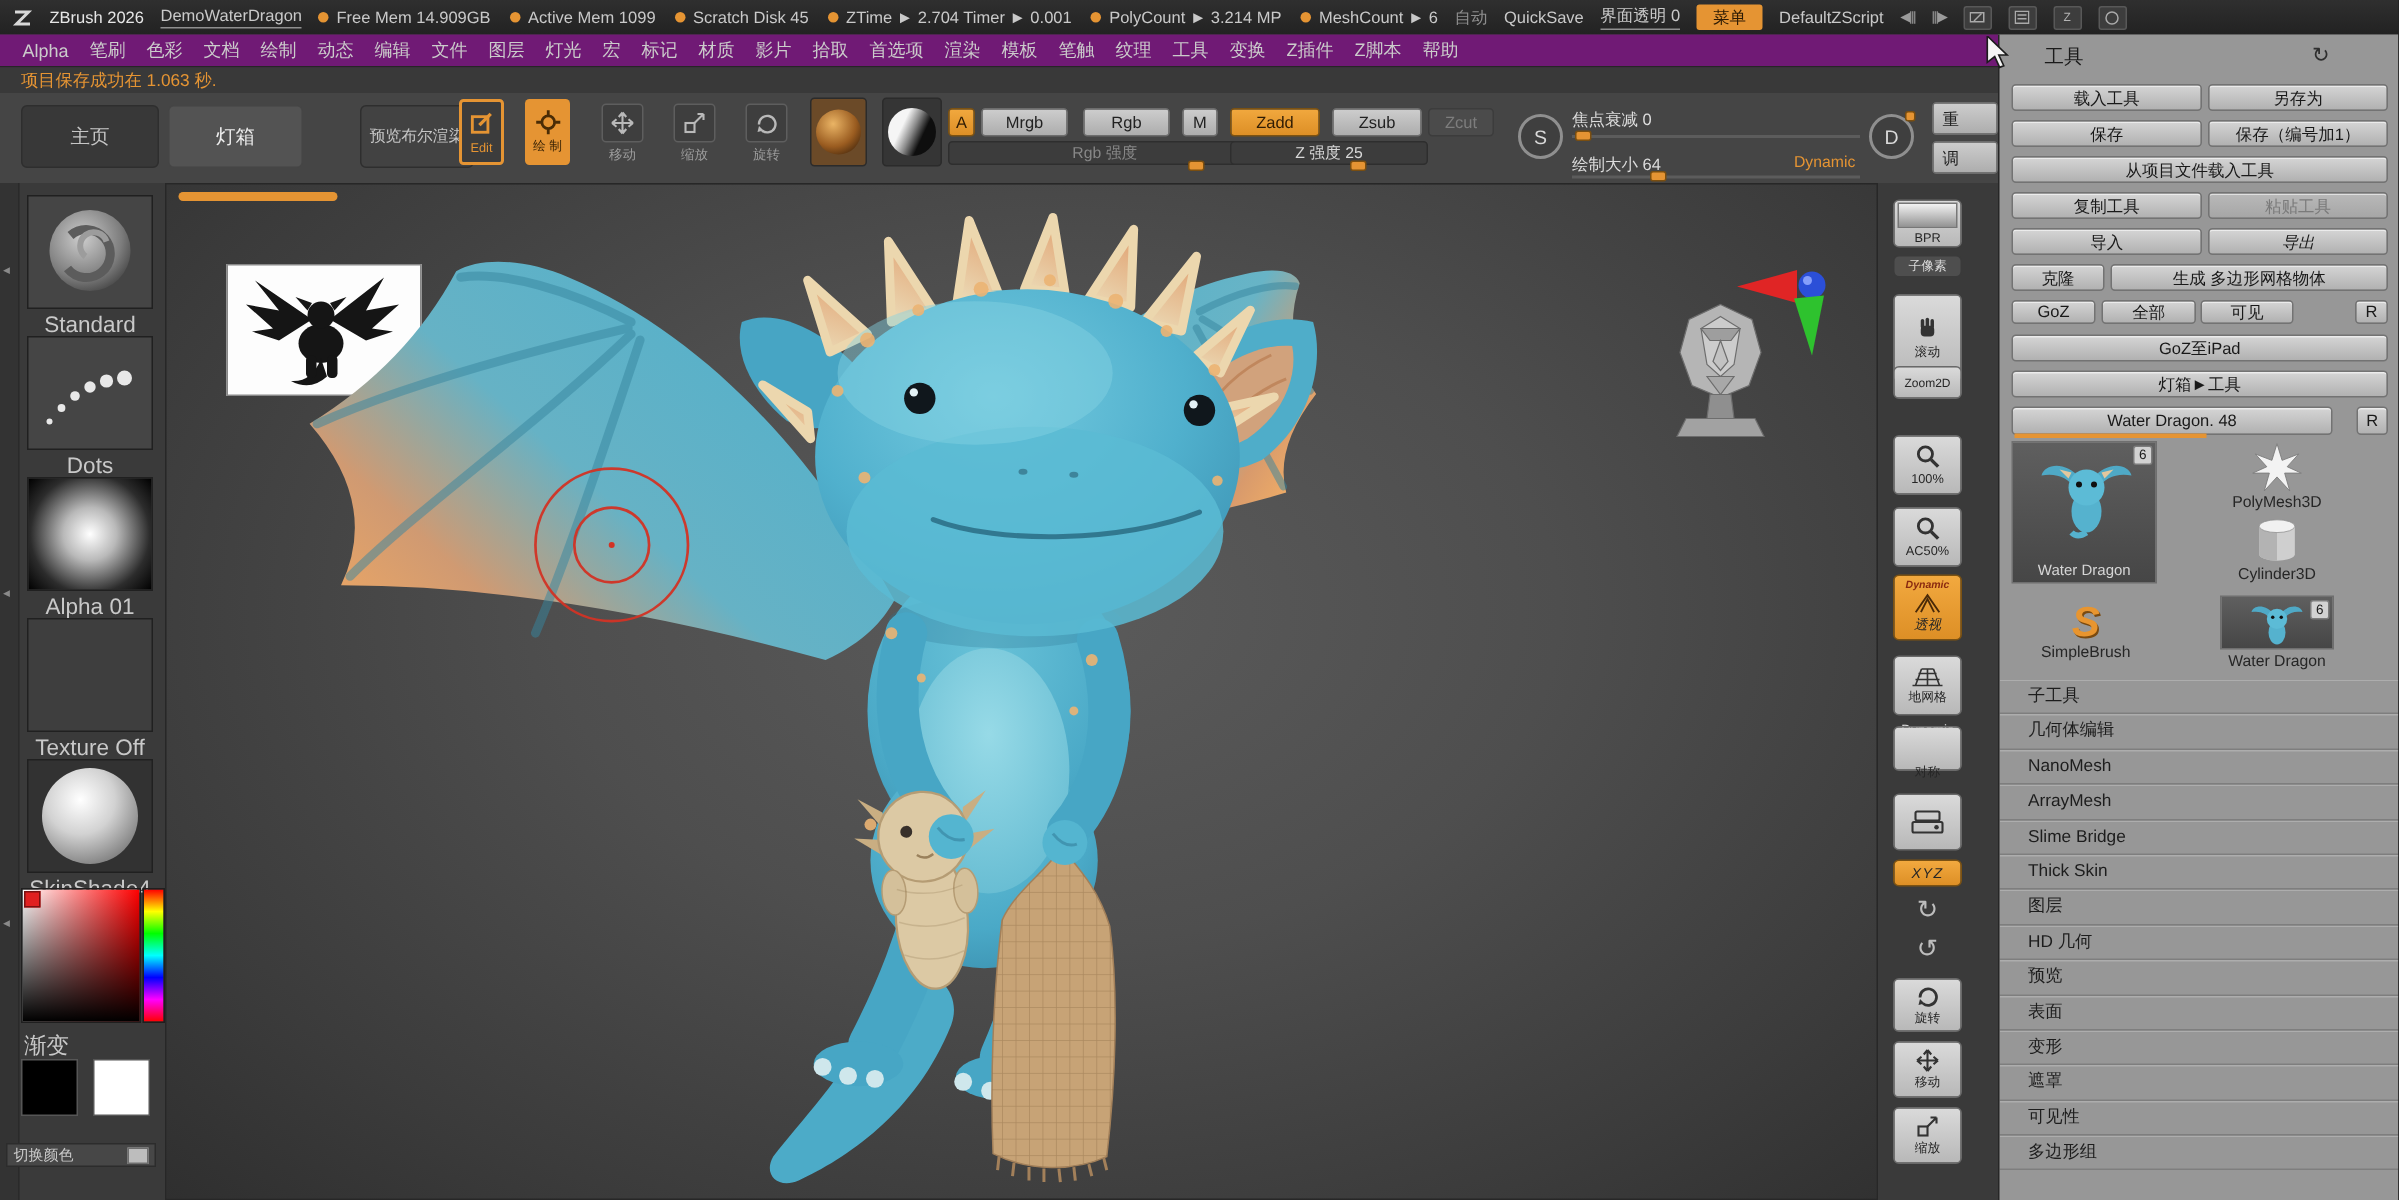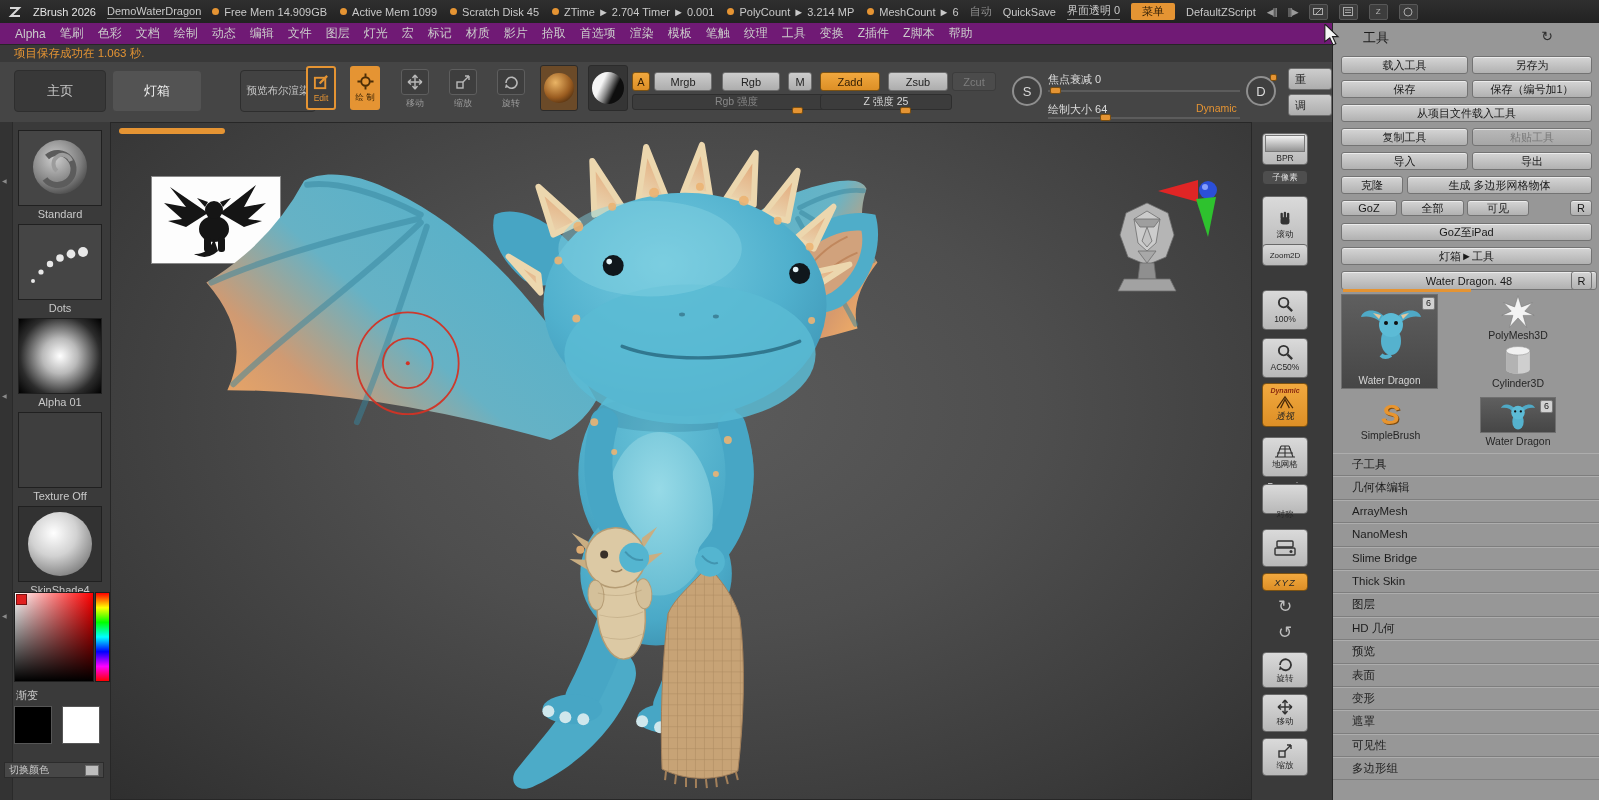--- a/index.html
+++ b/index.html
@@ -55,21 +55,21 @@
   .circle-toggle{position:absolute;width:30px;height:30px;border:2px solid #8f8f8f;border-radius:50%;
     color:#d9d9d9;font-size:13px;background:#3f3f3f;box-sizing:border-box;
     display:flex;align-items:center;justify-content:center;}
 
   
   .content{position:absolute;left:0;top:122px;width:1332px;height:678px;background:#3a3a3a;overflow:hidden;}
   .ltray{position:absolute;left:0;top:0;width:12px;height:678px;background:#333;border-right:1px solid #2a2a2a;}
   .tray-arrow{position:absolute;left:2px;color:#8a8a8a;font-size:6px;}
   .lthumb{position:absolute;left:18px;width:84px;height:76px;background:#414141;border:1px solid #202020;
     box-sizing:border-box;overflow:hidden;}
-  .lthumb-label{position:absolute;left:10px;width:100px;text-align:center;color:#c9c9c9;font-size:11px;}
+  .lthumb-label{position:absolute;left:10px;width:100px;text-align:center;color:#c9c9c9;font-size:15px;}
 
   .canvas{position:absolute;left:110px;top:0;width:1142px;height:678px;box-sizing:border-box;border:1px solid #272727;
     background:radial-gradient(ellipse at 52% 42%, #5b5b5b 0%, #4e4e4e 40%, #3b3b3b 78%, #2f2f2f 100%);}
   .scene{position:absolute;left:0;top:0;width:100%;height:100%;}
 
   
   .rshelf{position:absolute;left:1252px;top:0;width:80px;height:678px;background:#3a3a3a;overflow:hidden;}
   .stile{position:absolute;left:10px;width:46px;background:linear-gradient(#dadada,#b8b8b8);border:1px solid #696969;
     border-radius:4px;box-sizing:border-box;color:#262626;font-size:8.5px;
     display:flex;flex-direction:column;align-items:center;justify-content:center;gap:1px;}
@@ -659,34 +659,34 @@
 
     <div class="tbtn" style="left:8px;top:57px;width:127px;">保存</div>
     <div class="tbtn" style="left:139px;top:57px;width:120px;">保存（编号加1）</div>
 
     <div class="tbtn" style="left:8px;top:81px;width:251px;">从项目文件载入工具</div>
 
     <div class="tbtn" style="left:8px;top:105px;width:127px;">复制工具</div>
     <div class="tbtn dis" style="left:139px;top:105px;width:120px;">粘贴工具</div>
 
     <div class="tbtn" style="left:8px;top:129px;width:127px;">导入</div>
-    <div class="tbtn" style="left:139px;top:129px;width:120px;">导出</div>
+    <div class="tbtn" style="left:139px;top:129px;width:120px;font-style:italic;">导出</div>
 
     <div class="tbtn" style="left:8px;top:153px;width:62px;">克隆</div>
     <div class="tbtn" style="left:74px;top:153px;width:185px;">生成 多边形网格物体</div>
 
     <div class="tbtn" style="left:8px;top:177px;width:56px;height:16px;">GoZ</div>
     <div class="tbtn" style="left:68px;top:177px;width:63px;height:16px;">全部</div>
     <div class="tbtn" style="left:134px;top:177px;width:62px;height:16px;">可见</div>
     <div class="tbtn" style="left:237px;top:177px;width:22px;height:16px;">R</div>
 
     <div class="tbtn" style="left:8px;top:200px;width:251px;">GoZ至iPad</div>
     <div class="tbtn" style="left:8px;top:224px;width:251px;">灯箱►工具</div>
 
-    <div class="tbtn" style="left:8px;top:248px;width:256px;height:19px;">Water Dragon. 48</div>
+    <div class="tbtn" style="left:8px;top:248px;width:214px;height:19px;">Water Dragon. 48</div>
     <div class="tbtn" style="left:238px;top:248px;width:21px;height:19px;">R</div>
     <div style="position:absolute;left:10px;top:266px;width:128px;height:3px;background:#e59433;"></div>
 
     <div class="thumb-dark" style="position:absolute;left:8px;top:271px;width:97px;height:95px;">
       <svg style="position:absolute;left:9px;top:6px;" width="80" height="60" viewBox="0 0 80 60">
         <path d="M36,18 C26,6 12,8 10,16 C20,14 28,18 32,24 Z" fill="#4fa9c6"></path>
         <path d="M44,18 C54,6 68,8 70,16 C60,14 52,18 48,24 Z" fill="#4fa9c6"></path>
         <path d="M28,18 L22,12 L30,14 Z" fill="#e3c79d"></path>
           <path d="M52,18 L58,12 L50,14 Z" fill="#e3c79d"></path>
         <ellipse cx="40" cy="40" rx="10" ry="14" fill="#55b2ce"></ellipse>
@@ -732,22 +732,22 @@
         </svg>
         <span class="badge">6</span>
       </div>
       <div class="thumb-label-lite" style="position:absolute;left:0;top:38px;width:150px;">Water Dragon</div>
     </div>
 
     <div class="secs">
 
     <div class="sec">子工具</div>
         <div class="sec">几何体编辑</div>
+        <div class="sec">NanoMesh</div>
         <div class="sec">ArrayMesh</div>
-        <div class="sec">NanoMesh</div>
         <div class="sec">Slime Bridge</div>
         <div class="sec">Thick Skin</div>
         <div class="sec">图层</div>
         <div class="sec">HD 几何</div>
         <div class="sec">预览</div>
         <div class="sec">表面</div>
         <div class="sec">变形</div>
         <div class="sec">遮罩</div>
         <div class="sec">可见性</div>
         <div class="sec">多边形组</div>

